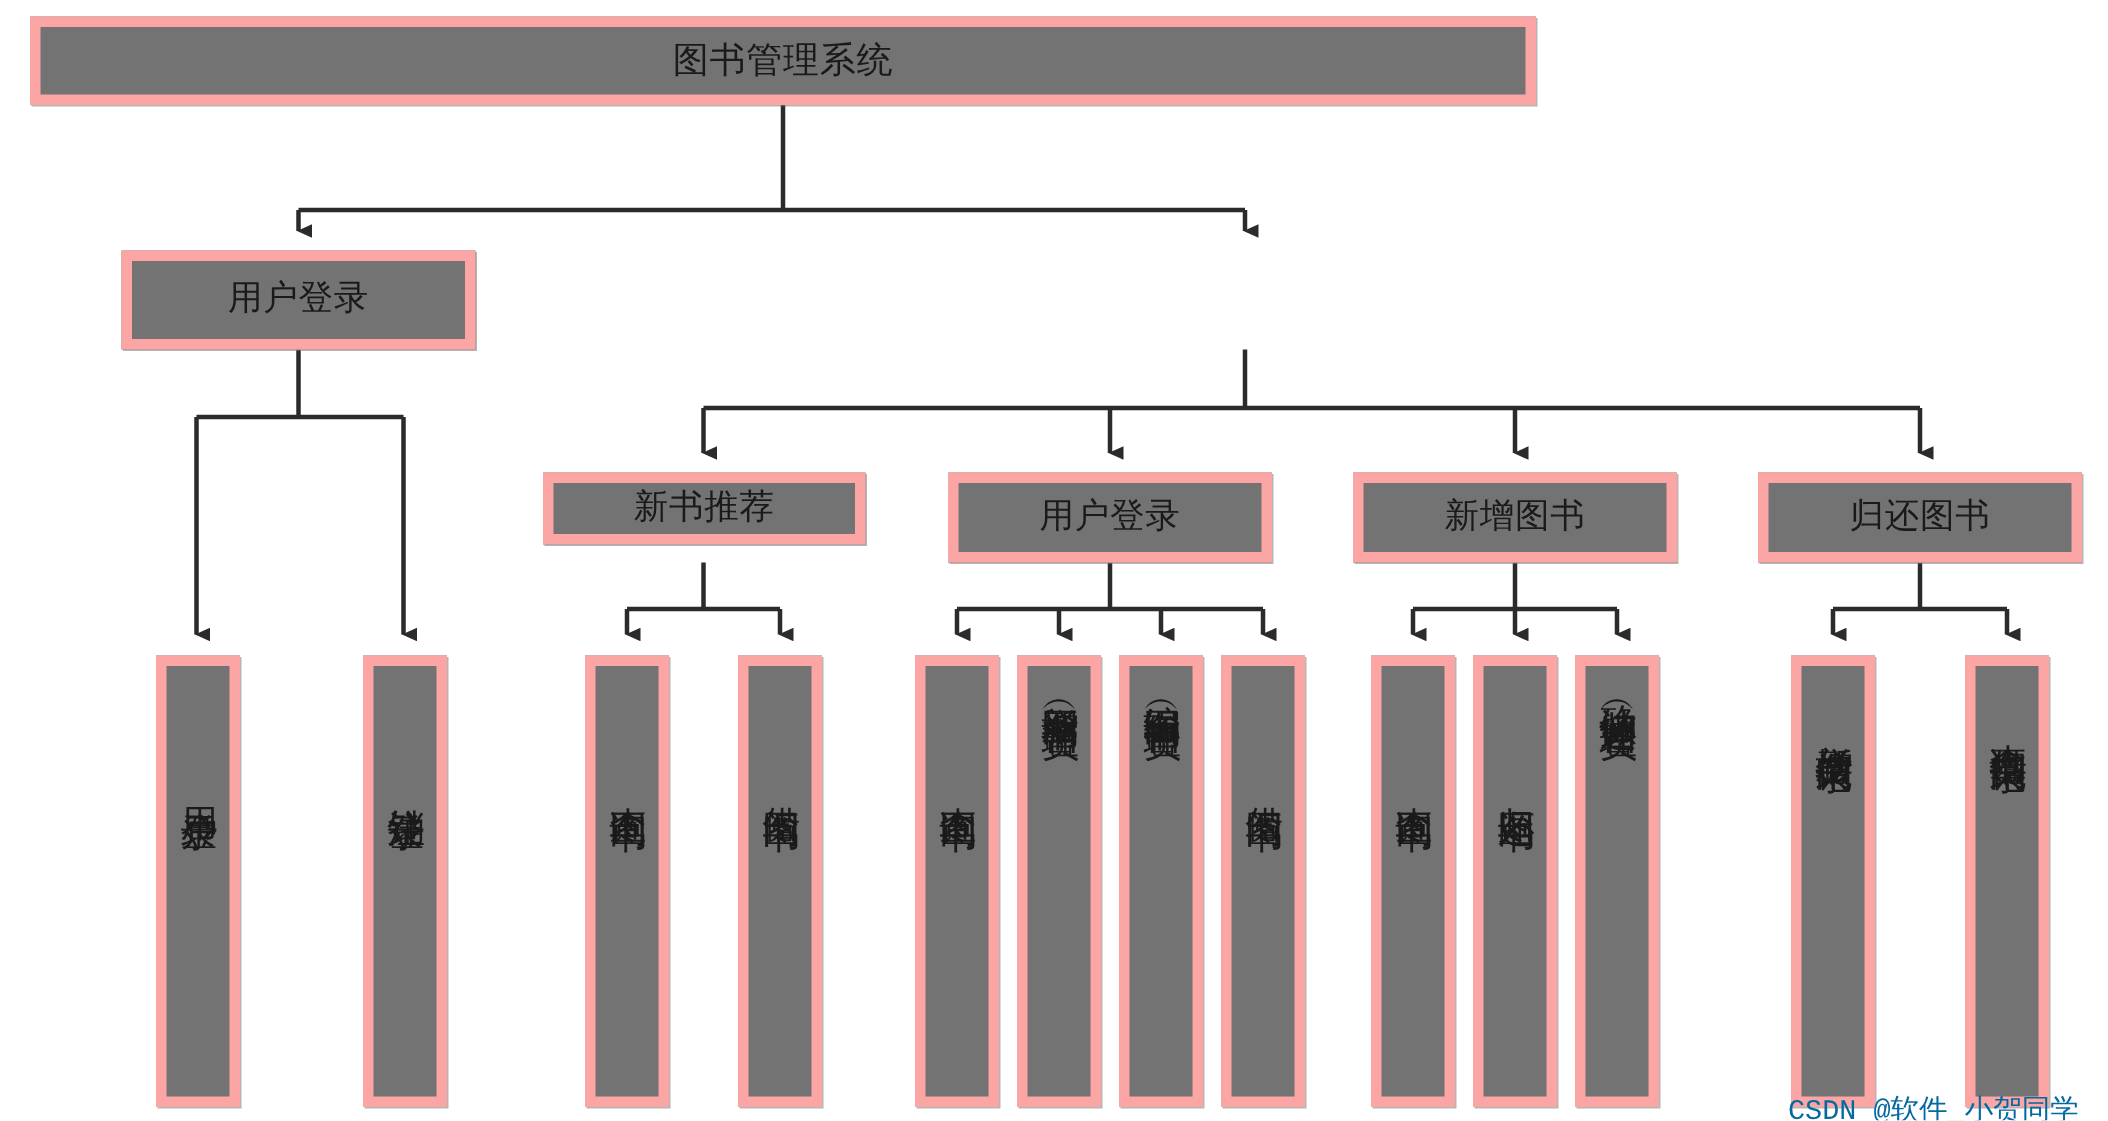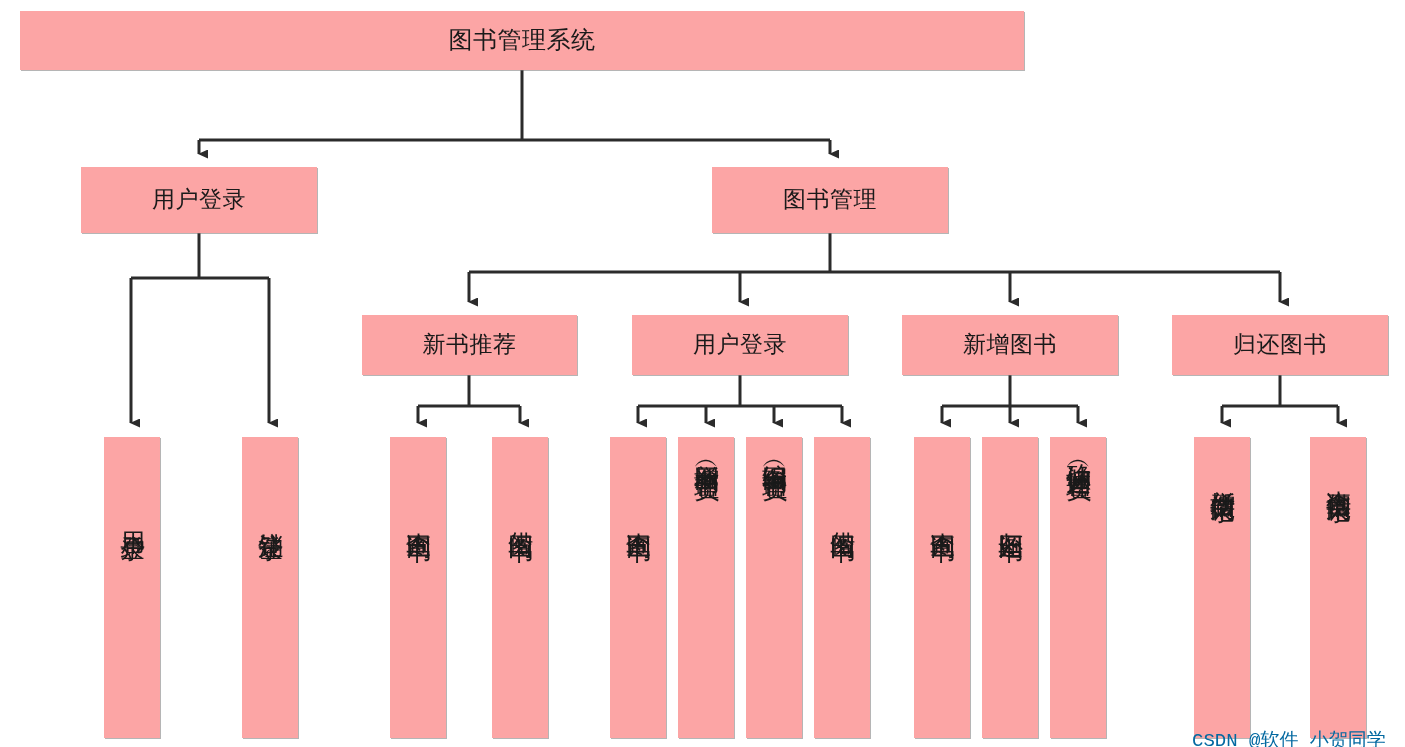--- a/index.html
+++ b/index.html
@@ -22,22 +22,22 @@
     position: absolute;
     left: 0;
     top: 0;
     width: 1405px;
     height: 747px;
     pointer-events: none;
   }
   .node {
     position: absolute;
     box-sizing: border-box;
-    background: #fca5a5;
-    border: 1px solid #fca5a5;
+    background: #737373;
+    border: 7px solid #fca5a5;
     display: flex;
     align-items: center;
     justify-content: center;
     box-shadow: 1px 1px 0 0 rgba(120,120,120,0.55);
   }
   .node-label {
     font-family: "DejaVu Sans", "Liberation Sans", sans-serif;
     color: #1a1a1a;
     letter-spacing: 0.5px;
     white-space: nowrap;
@@ -138,25 +138,22 @@
   </svg>
 
   <div class="node horizontal root" style="left:20px; top:11px; width:1004px; height:59px;">
     <span class="node-label">图书管理系统</span>
   </div>
 
   <div class="node horizontal" style="left:81px; top:167px; width:236px; height:66px;">
     <span class="node-label">用户登录</span>
   </div>
 
-  <div class="node horizontal" style="left:712px; top:167px; width:236px; height:66px;">
-    <span class="node-label">图书管理</span>
-  </div>
-
-  <div class="node horizontal" style="left:362px; top:315px; width:215px; height:60px;">
+
+  <div class="node horizontal" style="left:362px; top:315px; width:215px; height:48px;">
     <span class="node-label">新书推荐</span>
   </div>
 
   <div class="node horizontal" style="left:632px; top:315px; width:216px; height:60px;">
     <span class="node-label">用户登录</span>
   </div>
 
   <div class="node horizontal" style="left:902px; top:315px; width:216px; height:60px;">
     <span class="node-label">新增图书</span>
   </div>

